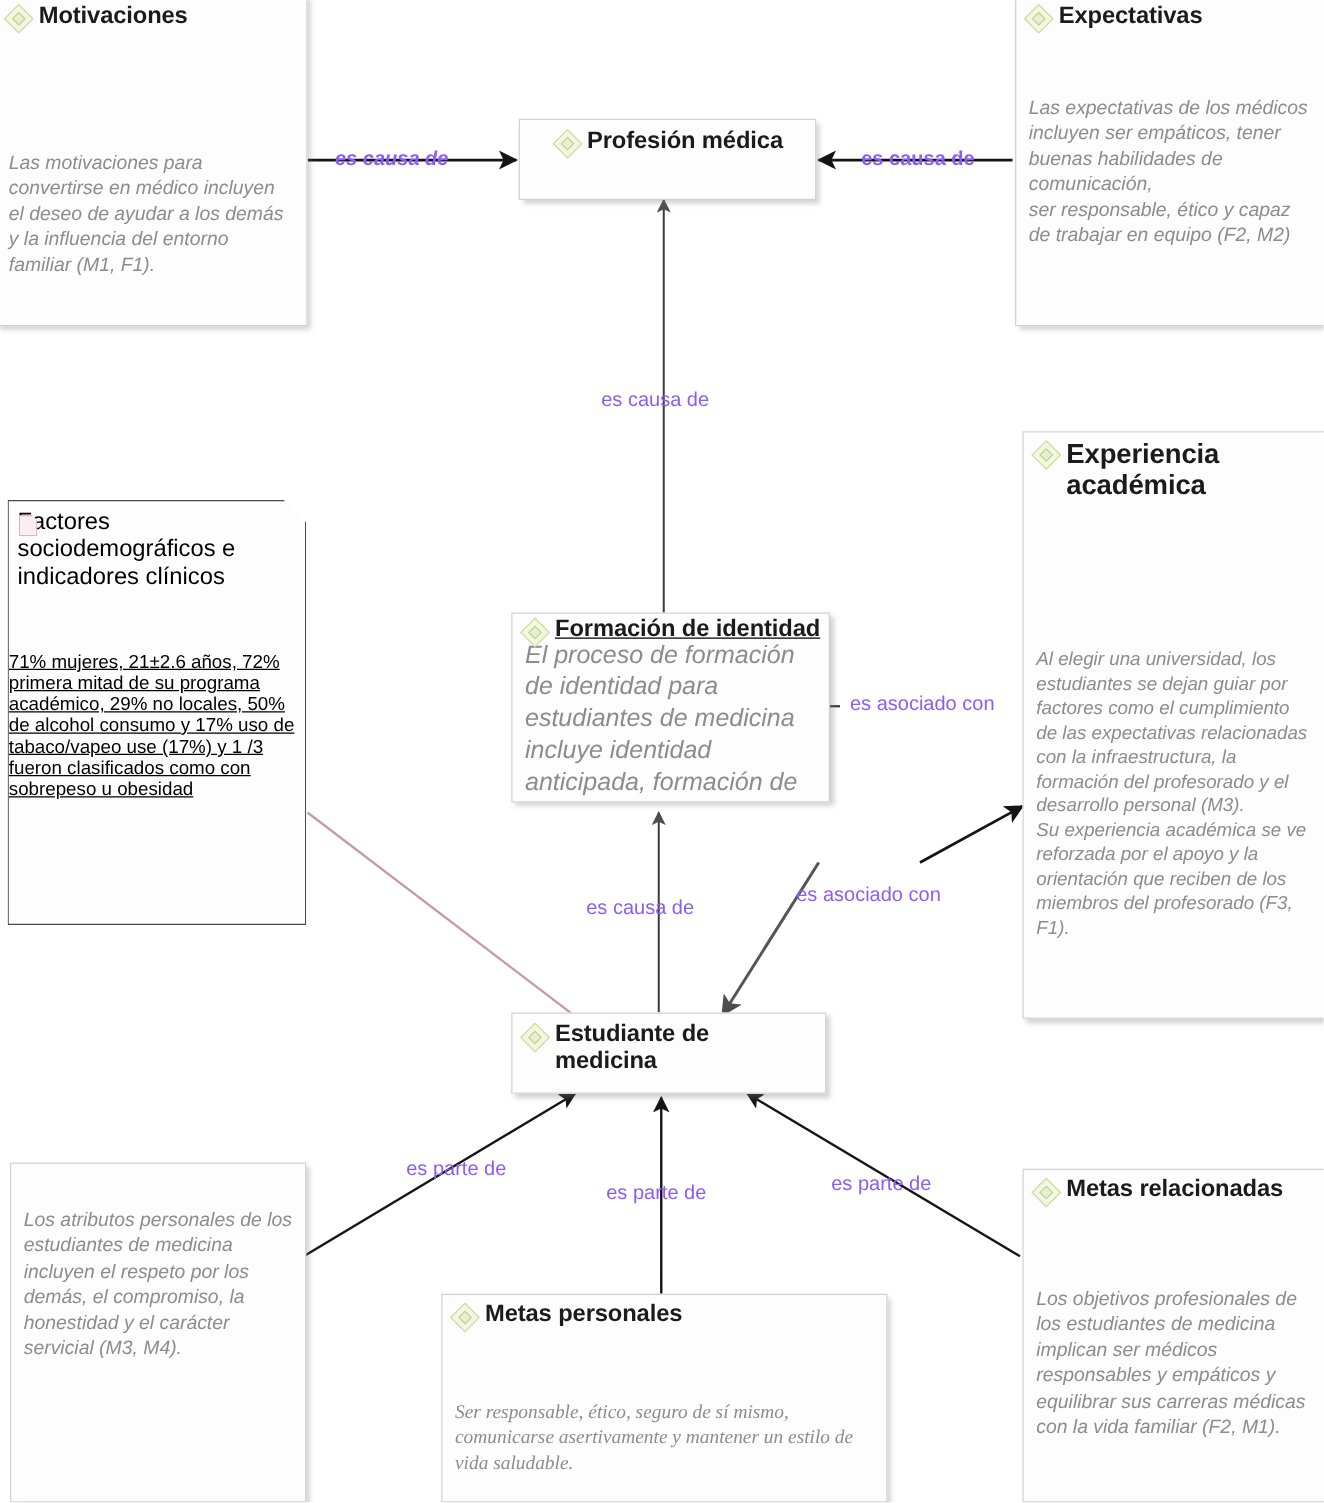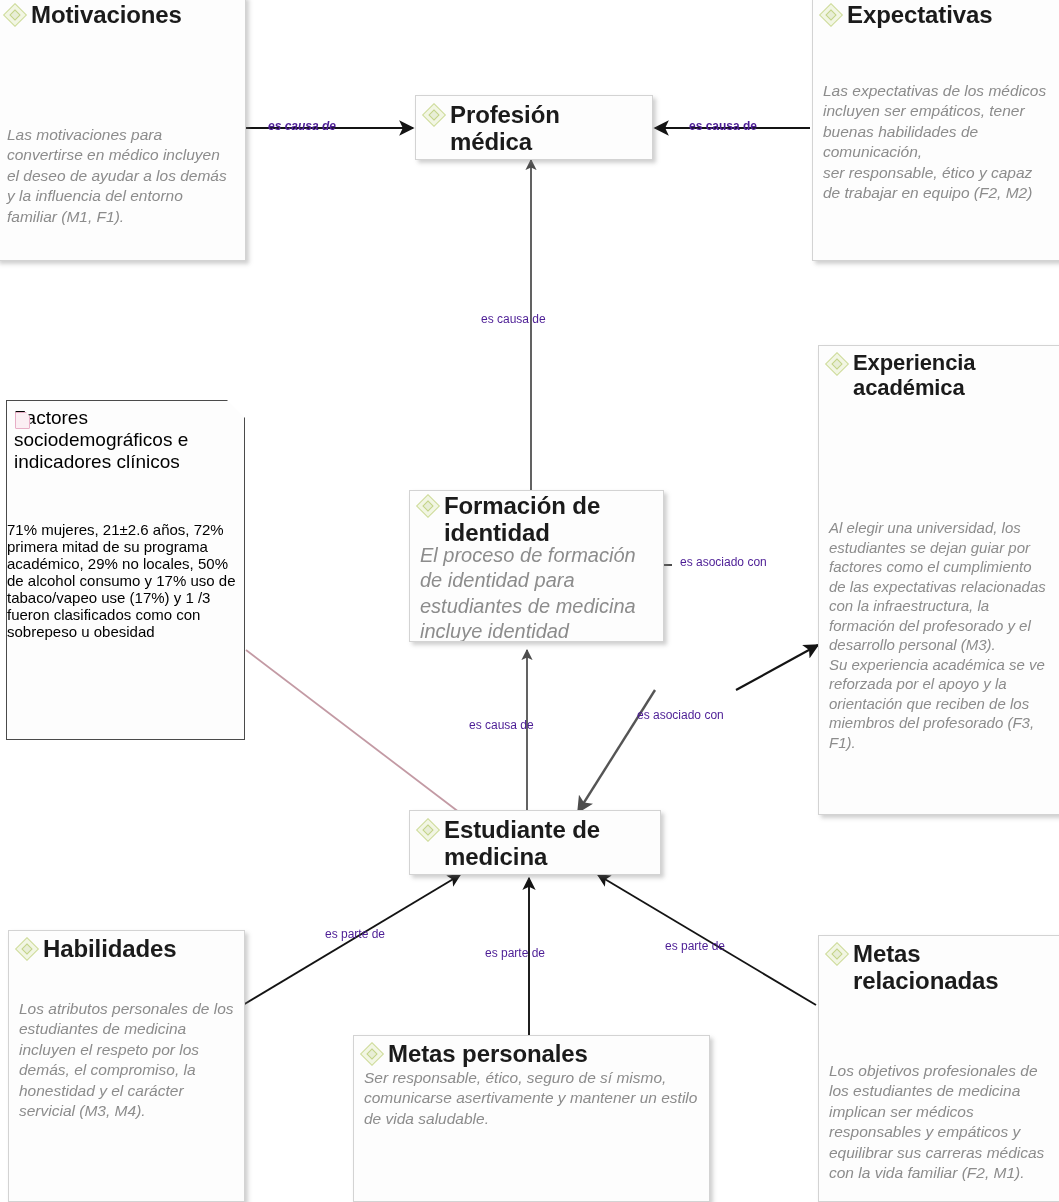--- a/index.html
+++ b/index.html
@@ -32,21 +32,21 @@
     box-shadow: 3px 3px 4px rgba(120,120,120,0.35);
     overflow: hidden;
   }
   .node .hdr {
     display: flex;
     align-items: flex-start;
     gap: 6px;
     padding: 5px 6px 0 8px;
   }
   .node .title {
-    font-size: 24px;
+    font-size: 19px;
     font-weight: bold;
     color: #1b1b1b;
     line-height: 1.12;
     letter-spacing: -0.1px;
     white-space: pre-line;
   }
   .node .body {
     padding: 0 10px 8px 10px;
     font-size: 15.5px;
     font-style: italic;
@@ -107,22 +107,22 @@
     clip-path: polygon(0 0, calc(100% - 18px) 0, 100% 18px, 100% 100%, 0 100%);
     overflow: hidden;
   }
   .note-node .hdr { padding: 6px 6px 0 7px; }
   .note-node .title { font-size: 19px; }
   .note-node .body { font-size: 15px; }
 
   
   .elabel {
     position: absolute;
-    font-size: 12px;
-    color: #4c1d95;
+    font-size: 16px;
+    color: #8b5cf6;
     white-space: nowrap;
     background: transparent;
   }
   .elabel.b { font-weight: bold; }
   .elabel.bi { font-weight: bold; font-style: italic; }
 </style>
 </head>
 <body>
 
 <div id="canvas">
@@ -199,25 +199,25 @@
       <span class="ic-diamond"></span>
       <span class="title">Profesión médica</span>
     </div>
   </div>
 
   <div class="note-node" style="left:6px; top:400px; width:239px; height:340px;">
     <div class="hdr">
       <span class="ic-note"></span>
       <span class="title">Factores sociodemográficos e indicadores clínicos</span>
     </div>
-    <div class="body" style="margin-top:48px;">71% mujeres, 21±2.6 años, 72% primera mitad de su programa académico, 29% no locales, 50% de alcohol consumo y 17% uso de tabaco/vapeo use (17%) y 1 /3 fueron clasificados como con sobrepeso u obesidad</div>
+    <div class="body" style="margin-top:48px;text-decoration:underline;">71% mujeres, 21±2.6 años, 72% primera mitad de su programa académico, 29% no locales, 50% de alcohol consumo y 17% uso de tabaco/vapeo use (17%) y 1 /3 fueron clasificados como con sobrepeso u obesidad</div>
   </div>
 
   <div class="node" style="left:409px; top:490px; width:255px; height:152px;">
-    <div class="hdr" style="padding-top:2px;">
+    <div class="hdr" style="padding-top:2px;text-decoration:underline;">
       <span class="ic-diamond"></span>
       <span class="title">Formación de identidad</span>
     </div>
     <div class="body" style="margin-top:-4px; font-size:20px; line-height:1.27;">El proceso de formación de identidad para estudiantes de medicina incluye identidad anticipada, formación de identidad profesional e identidad consolidada (F3, F4,M2)</div>
   </div>
 
   <div class="node" style="left:818px; top:345px; width:245px; height:470px;">
     <div class="hdr">
       <span class="ic-diamond"></span>
       <span class="title" style="font-size:22px;">Experiencia académica</span>
@@ -227,33 +227,29 @@
   </div>
 
   <div class="node compact" style="left:409px; top:810px; width:252px; height:65px;">
     <div class="hdr" style="padding-top:6px;">
       <span class="ic-diamond"></span>
       <span class="title">Estudiante de medicina</span>
     </div>
   </div>
 
   <div class="node" style="left:8px; top:930px; width:237px; height:272px;">
-    <div class="hdr">
-      <span class="ic-diamond"></span>
-      <span class="title">Habilidades</span>
-    </div>
     <div class="body" style="margin-top:36px;">Los atributos personales de los estudiantes de medicina incluyen el respeto por los demás, el compromiso, la honestidad y el carácter servicial (M3, M4).</div>
   </div>
 
   <div class="node" style="left:353px; top:1035px; width:357px; height:167px;">
     <div class="hdr">
       <span class="ic-diamond"></span>
       <span class="title">Metas personales</span>
     </div>
-    <div class="body" style="">Ser responsable, ético, seguro de sí mismo, comunicarse asertivamente y mantener un estilo de vida saludable.</div>
+    <div class="body" style="margin-top:56px;font-family:Liberation Serif, serif;">Ser responsable, ético, seguro de sí mismo, comunicarse asertivamente y mantener un estilo de vida saludable.</div>
   </div>
 
   <div class="node" style="left:818px; top:935px; width:245px; height:267px;">
     <div class="hdr">
       <span class="ic-diamond"></span>
       <span class="title">Metas relacionadas</span>
     </div>
     <div class="body" style="margin-top:66px;">Los objetivos profesionales de los estudiantes de medicina implican ser médicos responsables y empáticos y equilibrar sus carreras médicas con la vida familiar (F2, M1).</div>
   </div>
 

